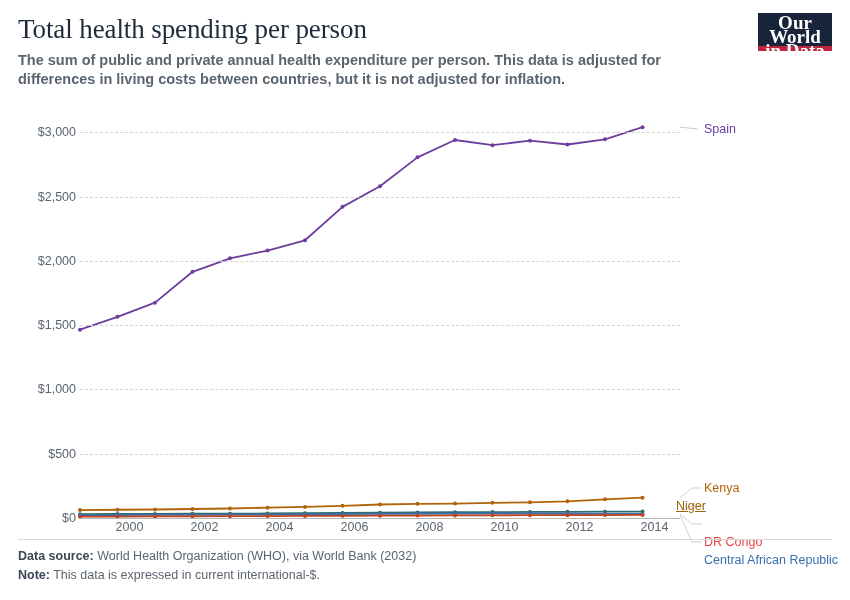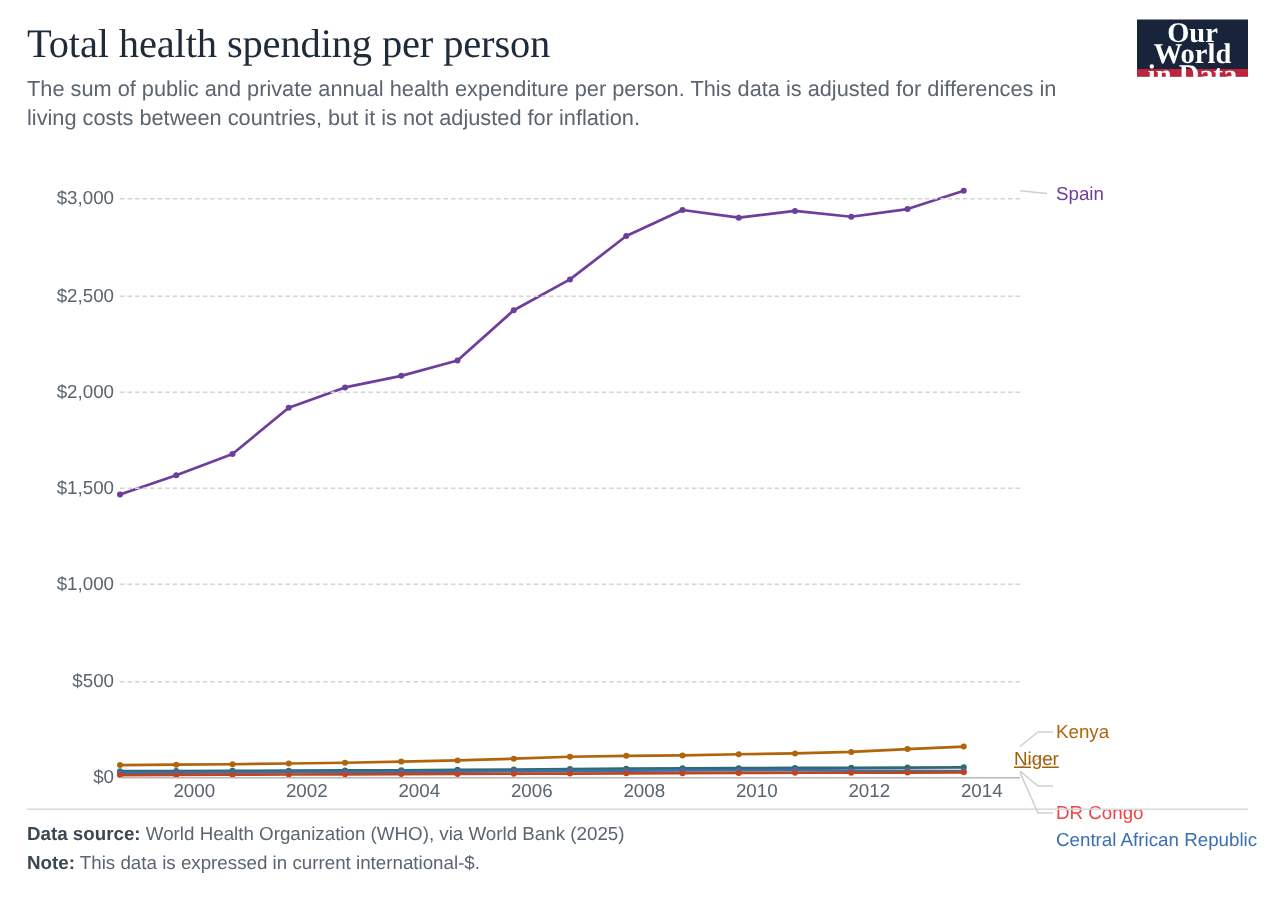--- a/index.html
+++ b/index.html
@@ -28,20 +28,21 @@
     color: #1d2b3a;
     margin: 0 0 6px 0;
     letter-spacing: -0.1px;
   }
   .subtitle {
     font-size: 14.5px;
     line-height: 19px;
     color: #5b6570;
     max-width: 705px;
     margin: 0;
+    font-weight: bold;
   }
   .logo {
     position: absolute;
     top: 13px;
     right: 18px;
     width: 74px;
     height: 38px;
     background: #17243a;
     color: #ffffff;
     font-family: "Liberation Serif", serif;
@@ -269,21 +270,21 @@
         <div class="series-label" style="left: 596px; top: 393px; color: #a16207; text-decoration: underline;">Niger</div>
         <div class="series-label" style="left: 624px; top: 411px; color: rgb(59, 111, 176); margin-top: 36px;">Central African Republic</div>
         <div class="series-label" style="left: 624px; top: 429px; color: #ef4444;">DR Congo</div>
         <div class="series-label" style="left: 624px; top: 16px; color: rgb(109, 62, 156);">Spain</div>
       </div>
   </div>
 
   <div class="footer">
     <div>
       <b>Data source:</b>
-      <span>World Health Organization (WHO), via World Bank (2025)</span>
+      <span>World Health Organization (WHO), via World Bank (2032)</span>
     </div>
     <div class="footer-line2">
       <b>Note:</b>
       <span>This data is expressed in current international-$.</span>
     </div>
   </div>
 
 </div>
 
 </body></html>

